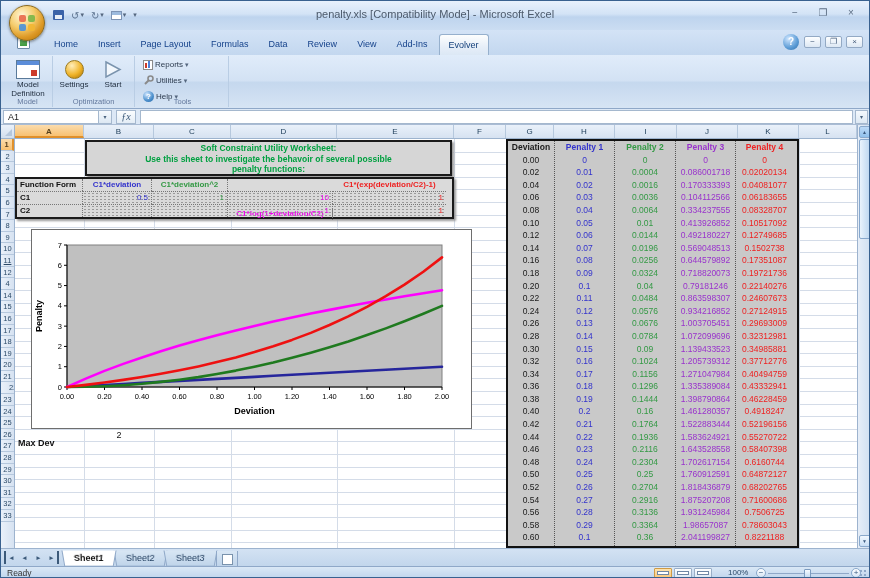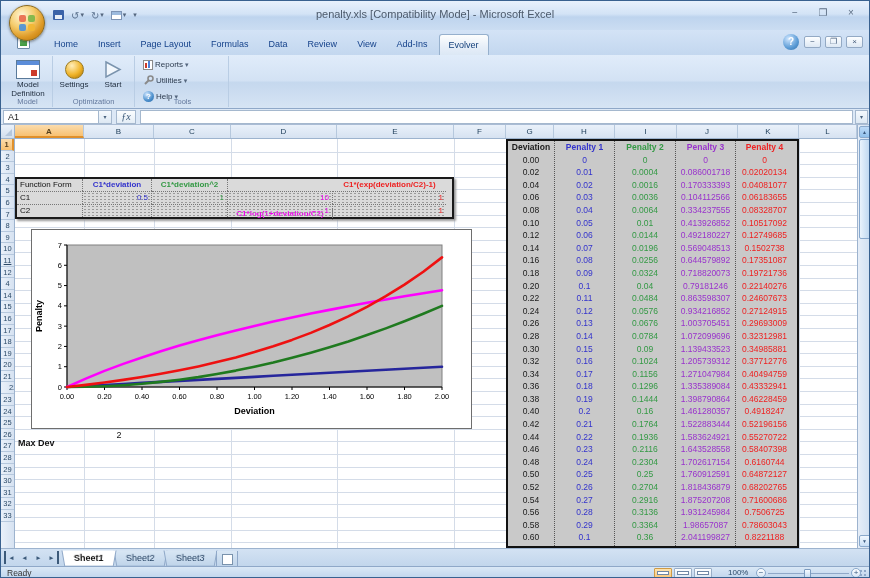--- a/index.html
+++ b/index.html
@@ -80,21 +80,21 @@
   .gl{position:absolute;background:#d4dce8;}
   
   .titlebox{position:absolute;left:70px;top:1px;width:367px;height:36px;background:#d6d6d6;border:2px solid #1a1a1a;
     box-shadow:2px 2px 2px #9a9a9a;text-align:center;font-weight:bold;font-size:8.5px;line-height:10.5px;padding-top:1px;}
   .functable{position:absolute;left:0;top:37.8px;width:439px;background:#dadada;border:2px solid #1a1a1a;box-shadow:2px 2px 2px #9a9a9a;}
   .frow{display:flex;height:12.6px;}
   .fcell{height:100%;font-size:8px;line-height:12px;padding:0 3px;overflow:hidden;white-space:nowrap;border-right:1px dotted #777;}
   .frow + .frow .fcell{border-top:1px dotted #777;}
   .fcell:last-child{border-right:none;}
   .fcell.hdr{font-weight:bold;text-align:center;}
-  .fcell.lbl{font-weight:normal;text-align:left;}
+  .fcell.lbl{font-weight:bold;text-align:left;}
   .fcell.val{text-align:right;}
   .fcell.dots{background-image:radial-gradient(#9a9a9a 0.6px,transparent 0.7px);background-size:4px 3px;}
   .chartbox{position:absolute;left:16px;top:90px;width:441px;height:200px;background:#fff;border:1px solid #6e6e6e;}
   .maxdev-l{position:absolute;left:3px;top:298px;height:12.6px;line-height:12.6px;font-size:9px;font-weight:bold;color:#111;}
   .maxdev-v{position:absolute;left:69px;top:290px;width:70px;height:12.6px;line-height:12.6px;font-size:9px;text-align:center;color:#111;}
   .datatable{position:absolute;left:491px;top:0;width:293px;height:409px;background:#c9c9c9;border:2px solid #111;overflow:hidden;display:flex;}
   .dcol{height:100%;}
   .dcol + .dcol{border-left:1px dotted #555;}
   .dcell{height:12.6px;line-height:12.6px;font-size:8.5px;text-align:center;overflow:hidden;white-space:nowrap;}
   .dcell.h{font-weight:bold;}
@@ -333,20 +333,25 @@
       <div class="gl" style="left: 723px; top: 0px; width: 1px; height: 409px;"></div>
       <div class="gl" style="left: 662px; top: 0px; width: 1px; height: 409px;"></div>
       <div class="gl" style="left: 600px; top: 0px; width: 1px; height: 409px;"></div>
       <div class="gl" style="left: 539px; top: 0px; width: 1px; height: 409px;"></div>
       <div class="gl" style="left: 491px; top: 0px; width: 1px; height: 409px;"></div>
       <div class="gl" style="left: 439px; top: 0px; width: 1px; height: 409px;"></div>
       <div class="gl" style="left: 322px; top: 0px; width: 1px; height: 409px;"></div>
       <div class="gl" style="left: 216px; top: 0px; width: 1px; height: 409px;"></div>
       <div class="gl" style="left: 139px; top: 0px; width: 1px; height: 409px;"></div>
       <div class="gl" style="left: 69px; top: 0px; width: 1px; height: 409px;"></div>
+    <div class="titlebox">
+      <div style="color: rgb(0, 160, 64);">Soft Constraint Utility Worksheet:</div>
+      <div style="color: rgb(0, 160, 64);">Use this sheet to investigate the behavoir of several possible</div>
+      <div style="color: rgb(0, 160, 64);">penalty functions:</div>
+    </div>
     <div class="functable" id="functable">
         <div class="frow">
           <div class="fcell lbl" style="width: 66px; color: rgb(17, 17, 17);">Function Form</div>
           <div class="fcell hdr" style="width: 69px; color: rgb(51, 51, 204);">C1*deviation</div>
           <div class="fcell hdr" style="width: 76px; color: rgb(51, 153, 68);">C1*deviation^2</div>
           <div class="fcell hdr" style="width: 105px; color: rgb(238, 0, 238); margin-top: 29px;">C1*log(1+deviation/C2)</div>
           <div class="fcell hdr" style="width: 113px; color: rgb(238, 34, 34);">C1*(exp(deviation/C2)-1)</div>
         </div>
         <div class="frow">
           <div class="fcell lbl" style="width: 66px; color: rgb(17, 17, 17);">C1</div>

